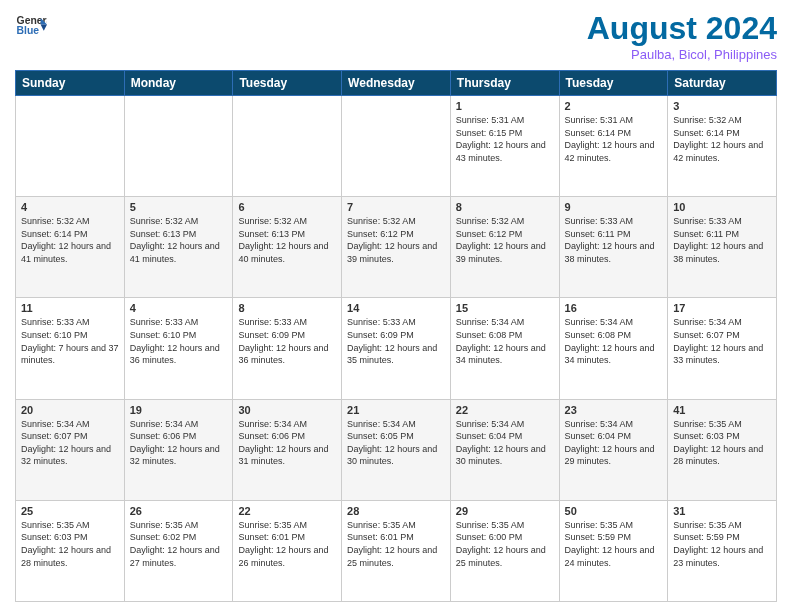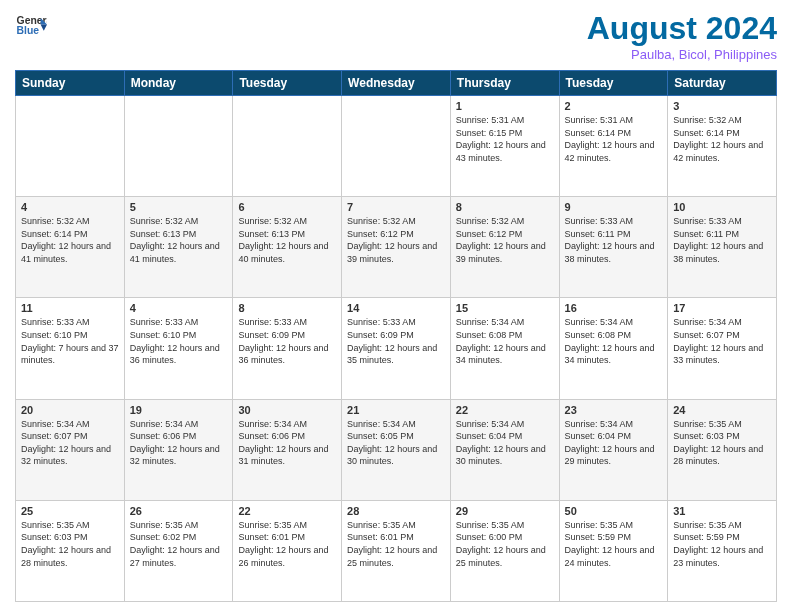--- a/index.html
+++ b/index.html
@@ -312,21 +312,21 @@
           </td>
           <td>
           <span class="day-num">23</span>
           <div class="day-info">
             <span>Sunrise: 5:34 AM</span><br>
             <span>Sunset: 6:04 PM</span><br>
             <span>Daylight: 12 hours and 29 minutes.</span>
           </div>
           </td>
           <td>
-          <span class="day-num">24</span>
+          <span class="day-num">41</span>
           <div class="day-info">
             <span>Sunrise: 5:35 AM</span><br>
             <span>Sunset: 6:03 PM</span><br>
             <span>Daylight: 12 hours and 28 minutes.</span>
           </div>
           </td>
         </tr>
         <tr class="row-odd">
           <td>
           <span class="day-num">25</span>

